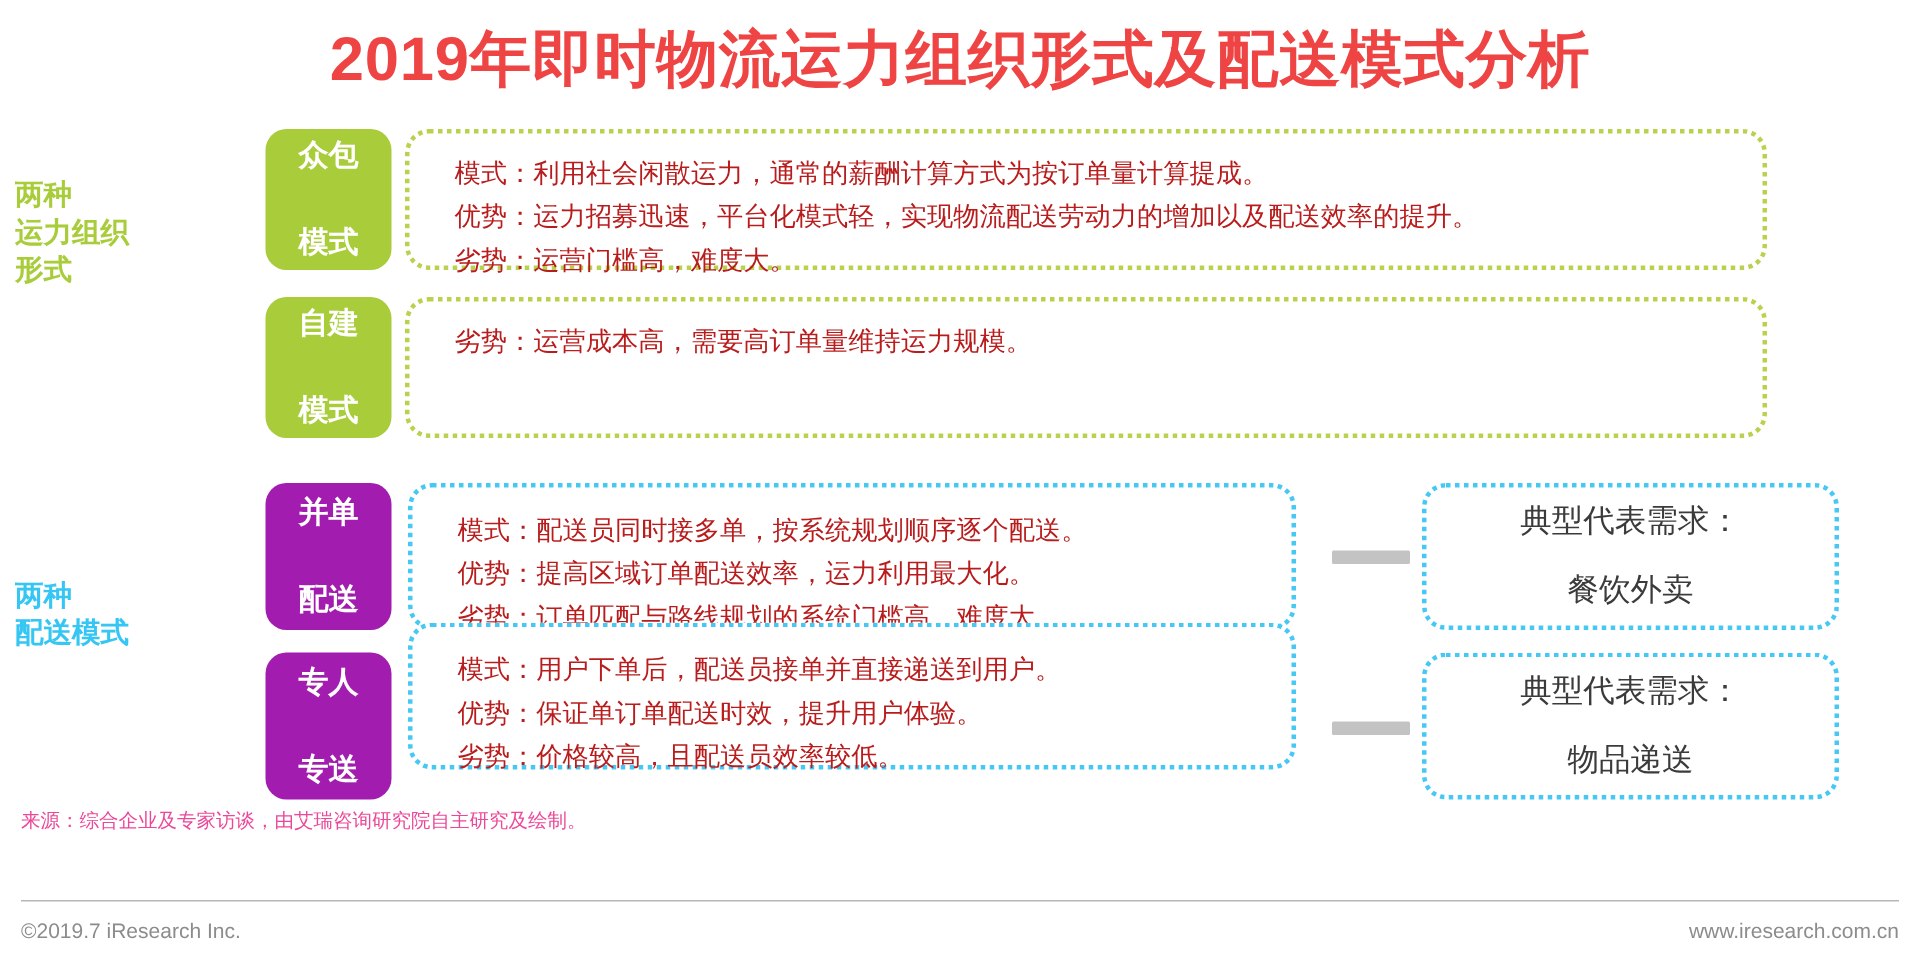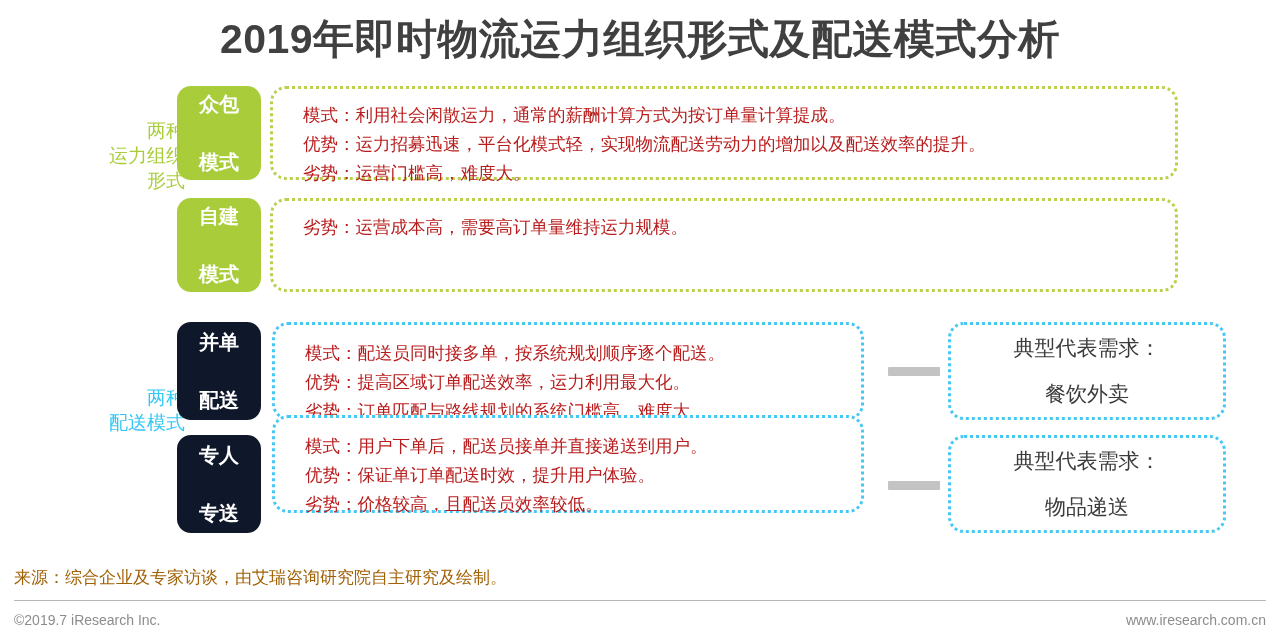--- a/index.html
+++ b/index.html
@@ -17,31 +17,31 @@
 
   
   #chart-title {
     position: absolute;
     left: 0;
     top: 14px;
     width: 1280px;
     text-align: center;
     font-size: 41px;
     font-weight: bold;
-    color: #404040;
+    color: #ef4444;
     letter-spacing: 0.5px;
     line-height: 50px;
     white-space: nowrap;
   }
 
   
   .group-label {
     position: absolute;
-    text-align: right;
-    font-weight: normal;
+    text-align: left;
+    font-weight: bold;
     line-height: 25px;
     white-space: nowrap;
   }
   #group-label-capacity {
     left: 10px;
     top: 118px;
     width: 175px;
     color: #a9cd3a;
     font-size: 19px;
   }
@@ -65,21 +65,21 @@
     line-height: 26px;
     text-align: center;
     display: flex;
     flex-direction: column;
     justify-content: center;
     align-items: center;
     box-sizing: border-box;
     gap: 32px;
   }
   .mode-chip.green { background: #a9cd3a; }
-  .mode-chip.blue  { background: #0f172a; }
+  .mode-chip.blue  { background: #a21caf; }
   .mode-chip span { display: block; }
 
   #chip-crowdsource { left: 177px; top: 86px;  height: 94px; }
   #chip-selfbuilt   { left: 177px; top: 198px; height: 94px; }
   #chip-batch       { left: 177px; top: 322px; height: 98px; }
   #chip-dedicated   { left: 177px; top: 435px; height: 98px; }
 
   
   .desc-box {
     position: absolute;
@@ -134,23 +134,23 @@
     line-height: 24px;
     white-space: nowrap;
   }
   #demand-batch     { left: 948px; top: 322px; width: 278px; height: 98px; }
   #demand-dedicated { left: 948px; top: 435px; width: 278px; height: 98px; }
 
   
   #source-note {
     position: absolute;
     left: 14px;
-    top: 566px;
-    font-size: 17px;
-    color: #a16207;
+    top: 538px;
+    font-size: 13px;
+    color: #ec4899;
     white-space: nowrap;
   }
   #footer-rule {
     position: absolute;
     left: 14px;
     top: 600px;
     width: 1252px;
     height: 1px;
     background: #b6b6b6;
   }

